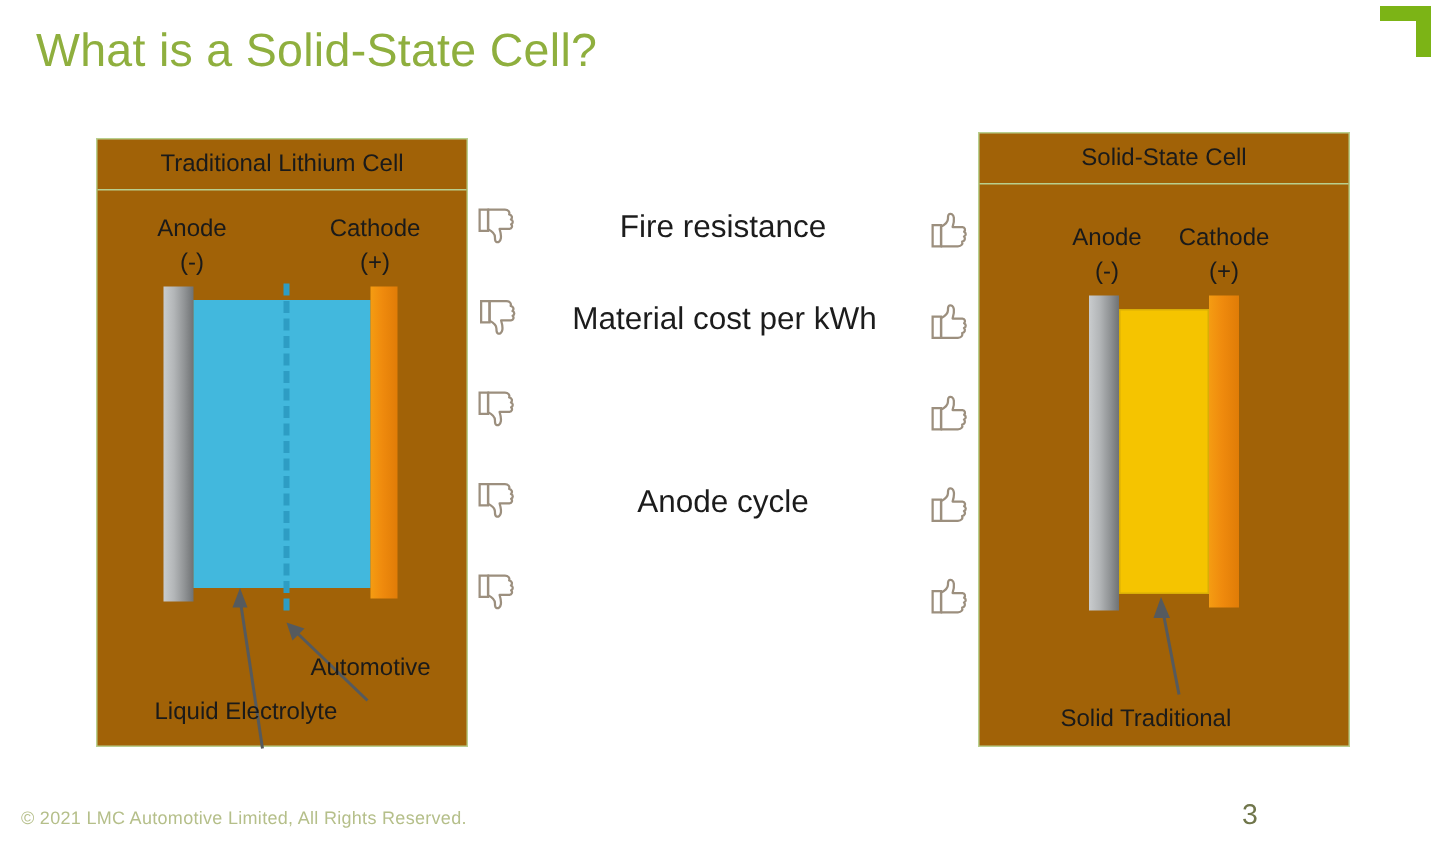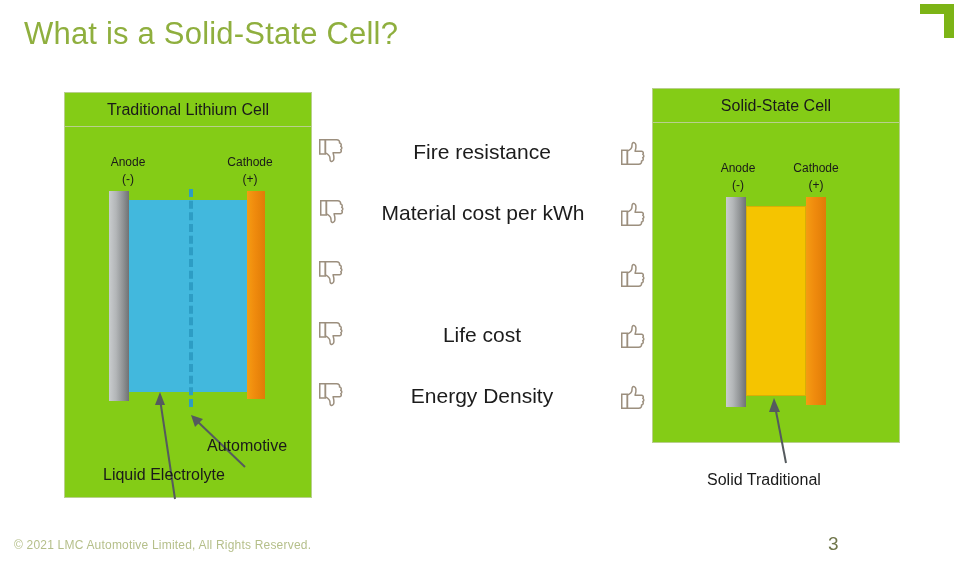--- a/index.html
+++ b/index.html
@@ -36,25 +36,25 @@
     color: #8faf3e;
     letter-spacing: 0.2px;
     white-space: nowrap;
     text-align: right;
   }
 
   
   .cell-panel {
     position: absolute;
     border: 1.5px solid #b9cf8e;
-    background: #84cc16;
+    background: #a16207;
     box-sizing: border-box;
   }
   #panel-left  { left: 64px;  top: 92px;  width: 248px; height: 406px; }
-  #panel-right { left: 652px; top: 88px;  width: 248px; height: 355px; }
+  #panel-right { left: 652px; top: 88px;  width: 248px; height: 410px; }
 
   .panel-header {
     position: absolute;
     left: 0;
     top: 0;
     right: 0;
     height: 34px;
     border-bottom: 1.5px solid #b9cf8e;
     box-sizing: border-box;
     display: flex;
@@ -69,25 +69,24 @@
     left: 0;
     right: 0;
     top: 34px;
     bottom: 0;
   }
 
   
   .electrode-label {
     position: absolute;
     text-align: center;
-    font-size: 12px;
+    font-size: 16px;
     color: #1a1a1a;
     line-height: 1.45;
     white-space: nowrap;
-    margin-top: 13px;
   }
 
   
   .bar { position: absolute; }
 
   .anode-bar {
     background: linear-gradient(to right, #c9ccce 0%, #b3b6b8 35%, #8e9193 72%, #6f7274 100%);
   }
   .cathode-bar {
     background: linear-gradient(to right, #f59c12 0%, #ef8a0d 45%, #e07c07 100%);
@@ -251,33 +250,32 @@
         <path d="M4 14 h6 v15 h-6 z" fill="none" stroke="#9c8f7e" stroke-width="1.6"></path>
         <path d="M10 29 h12 c2.4 0 3.6 -1.6 3 -3.3 c1.9 -0.3 2.6 -2.3 1.3 -3.6 c1.6 -0.7 1.7 -2.7 0.1 -3.5 c1.2 -1 0.6 -3.1 -1.2 -3.3 h-7 c0.8 -2.6 1.2 -4.6 0.9 -6.6 c-0.3 -2.1 -1.9 -3.2 -3.2 -2.6 c-1.1 0.5 -1 1.9 -1 3.4 c0 2.3 -1.7 4 -4.9 5.6 z" fill="none" stroke="#9c8f7e" stroke-width="1.6" stroke-linejoin="round"></path>
       </svg>
     </div>
 
     <div class="compare-row" style="top:183px;">
       <svg class="thumb-icon" viewBox="0 0 32 32">
         <path d="M4 3 h6 v15 h-6 z" fill="none" stroke="#9c8f7e" stroke-width="1.6"></path>
         <path d="M10 3 h12 c2.4 0 3.6 1.6 3 3.3 c1.9 0.3 2.6 2.3 1.3 3.6 c1.6 0.7 1.7 2.7 0.1 3.5 c1.2 1 0.6 3.1 -1.2 3.3 h-7 c0.8 2.6 1.2 4.6 0.9 6.6 c-0.3 2.1 -1.9 3.2 -3.2 2.6 c-1.1 -0.5 -1 -1.9 -1 -3.4 c0 -2.3 -1.7 -4 -4.9 -5.6 z" fill="none" stroke="#9c8f7e" stroke-width="1.6" stroke-linejoin="round"></path>
       </svg>
-      <span class="compare-label">Life cost</span>
+      <span class="compare-label">Anode cycle</span>
       <svg class="thumb-icon" viewBox="0 0 32 32">
         <path d="M4 14 h6 v15 h-6 z" fill="none" stroke="#9c8f7e" stroke-width="1.6"></path>
         <path d="M10 29 h12 c2.4 0 3.6 -1.6 3 -3.3 c1.9 -0.3 2.6 -2.3 1.3 -3.6 c1.6 -0.7 1.7 -2.7 0.1 -3.5 c1.2 -1 0.6 -3.1 -1.2 -3.3 h-7 c0.8 -2.6 1.2 -4.6 0.9 -6.6 c-0.3 -2.1 -1.9 -3.2 -3.2 -2.6 c-1.1 0.5 -1 1.9 -1 3.4 c0 2.3 -1.7 4 -4.9 5.6 z" fill="none" stroke="#9c8f7e" stroke-width="1.6" stroke-linejoin="round"></path>
       </svg>
     </div>
 
     <div class="compare-row" style="top:244px;">
       <svg class="thumb-icon" viewBox="0 0 32 32">
         <path d="M4 3 h6 v15 h-6 z" fill="none" stroke="#9c8f7e" stroke-width="1.6"></path>
         <path d="M10 3 h12 c2.4 0 3.6 1.6 3 3.3 c1.9 0.3 2.6 2.3 1.3 3.6 c1.6 0.7 1.7 2.7 0.1 3.5 c1.2 1 0.6 3.1 -1.2 3.3 h-7 c0.8 2.6 1.2 4.6 0.9 6.6 c-0.3 2.1 -1.9 3.2 -3.2 2.6 c-1.1 -0.5 -1 -1.9 -1 -3.4 c0 -2.3 -1.7 -4 -4.9 -5.6 z" fill="none" stroke="#9c8f7e" stroke-width="1.6" stroke-linejoin="round"></path>
       </svg>
-      <span class="compare-label">Energy Density</span>
       <svg class="thumb-icon" viewBox="0 0 32 32">
         <path d="M4 14 h6 v15 h-6 z" fill="none" stroke="#9c8f7e" stroke-width="1.6"></path>
         <path d="M10 29 h12 c2.4 0 3.6 -1.6 3 -3.3 c1.9 -0.3 2.6 -2.3 1.3 -3.6 c1.6 -0.7 1.7 -2.7 0.1 -3.5 c1.2 -1 0.6 -3.1 -1.2 -3.3 h-7 c0.8 -2.6 1.2 -4.6 0.9 -6.6 c-0.3 -2.1 -1.9 -3.2 -3.2 -2.6 c-1.1 0.5 -1 1.9 -1 3.4 c0 2.3 -1.7 4 -4.9 5.6 z" fill="none" stroke="#9c8f7e" stroke-width="1.6" stroke-linejoin="round"></path>
       </svg>
     </div>
   </div>
 
   <div id="panel-right" class="cell-panel">
     <div class="panel-header">Solid-State Cell</div>
     <div class="panel-body">

